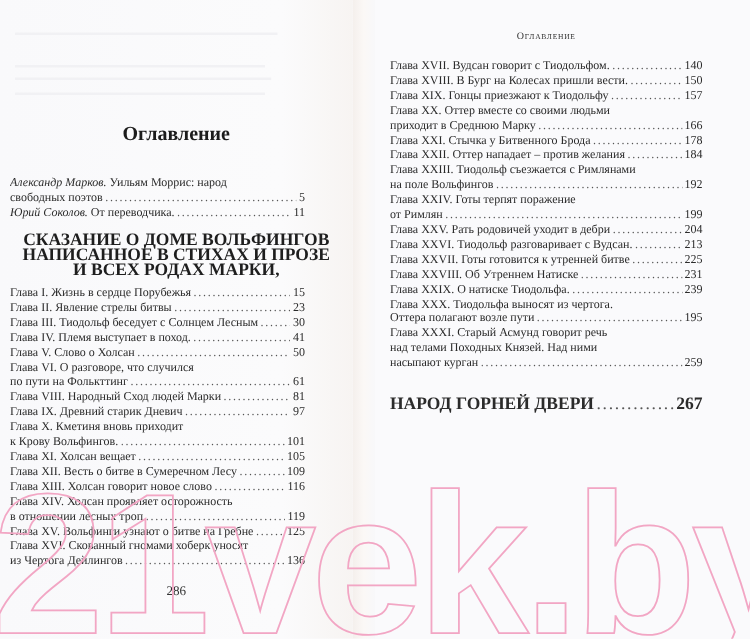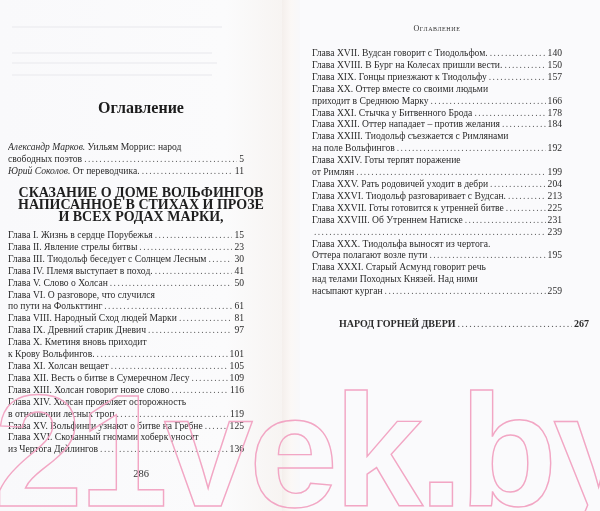--- a/index.html
+++ b/index.html
@@ -35,21 +35,21 @@
   .entry .last { display: flex; align-items: baseline; white-space: nowrap; justify-content: center; }
   .entry .last .txt { flex: 0 0 auto; }
   .entry .last .dots { flex: 1 1 auto; overflow: hidden; letter-spacing: 1.4px; margin: 0 2px; color: #555; }
   .entry .last .dots::after { content: "................................................................................................................................................"; }
   .entry .last .pg { flex: 0 0 auto; }
   .author { font-style: italic; }
   .section-head {
     position: absolute; left: 0; width: 282px; text-align: center;
     font-family: "Liberation Serif", serif; font-weight: bold; font-size: 14px; line-height: 12.2px; color: #1e1e1e;
   }
-  .bold-entry { font-weight: bold; font-size: 10px; margin-left: 27px; }
+  .bold-entry { font-weight: bold; font-size: 14px; }
   .folio {
     position: absolute; left: 0; width: 282px; top: 468px; text-align: center;
     font-family: "Liberation Serif", serif; font-size: 10.5px; color: #333;
   }
   .watermark {
     position: absolute; left: 0; top: 378px; width: 600px; height: 140px; pointer-events: none;
   }
 </style>
 </head>
 <body>
@@ -291,20 +291,21 @@
       </div>
       <div class="entry">
         <span class="last">
           <span class="txt">Глава XXVIII. Об Утреннем Натиске</span>
           <span class="dots"></span>
           <span class="pg">231</span>
         </span>
       </div>
       <div class="entry">
         <span class="last">
+          <span class="txt">Глава XXIX. О натиске Тиодольфа.</span>
           <span class="dots"></span>
           <span class="pg">239</span>
         </span>
       </div>
       <div class="entry">
         <span class="line">Глава XXX. Тиодольфа выносят из чертога.</span>
         <span class="last">
           <span class="txt">Оттера полагают возле пути</span>
           <span class="dots"></span>
           <span class="pg">195</span>

